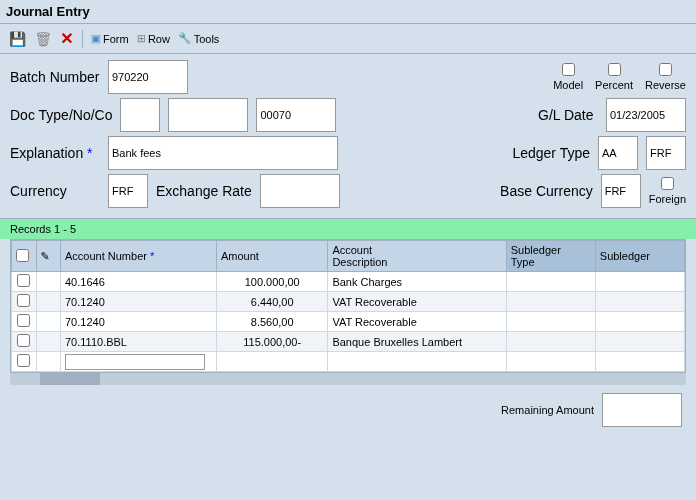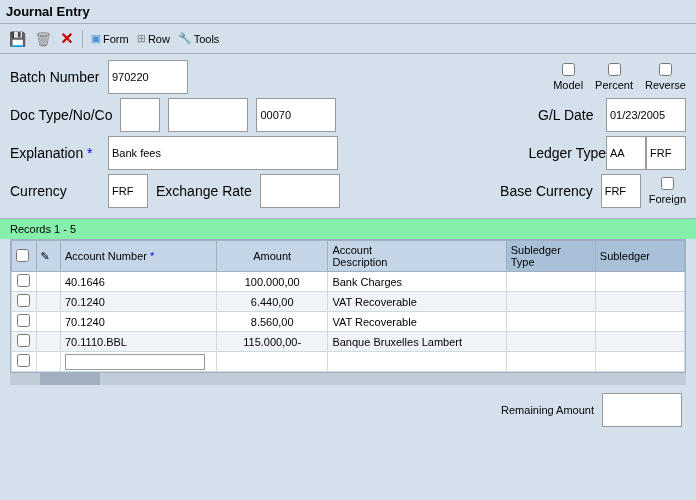--- a/index.html
+++ b/index.html
@@ -219,21 +219,21 @@
     <input class="form-input medium" type="text" value="00070" style="">
     <div style="margin-left:auto; display:flex; gap:8px; align-items:center;">
       <span class="form-label" style="min-width:60px;">G/L Date</span>
       <input class="form-input medium" type="text" value="01/23/2005" style="">
     </div>
   </div>
 
   <div class="form-row">
     <span class="form-label required">Explanation</span>
     <input class="form-input xlarge" type="text" value="Bank fees" style="">
-    <div style="margin-left:auto; display:flex; align-items:center;">
+    <div style="margin-left:auto; display:flex; gap:8px; align-items:center;">
       <span class="form-label" style="min-width:70px;">Ledger Type</span>
       <input class="form-input small" type="text" value="AA" style="">
       <input class="form-input small" type="text" value="FRF" style="">
     </div>
   </div>
 
   <div class="form-row">
     <span class="form-label">Currency</span>
     <input class="form-input small" type="text" value="FRF" style="">
     <span class="form-label">Exchange Rate</span>
@@ -257,21 +257,21 @@
   <table>
     <thead>
       <tr>
         <th style="width:22px;">
           <input type="checkbox" style="">
         </th>
         <th style="width:22px;">
           <span>✎</span>
         </th>
         <th class="required" style="width:140px;">Account Number</th>
-        <th style="width:100px;text-align:center;">Amount</th>
+        <th style="width:100px;">Amount</th>
         <th style="width:160px;">Account<br>Description</th>
         <th class="highlight" style="width:80px;">Subledger<br>Type</th>
         <th class="highlight" style="width:80px;">Subledger</th>
       </tr>
     </thead>
     <tbody id="table-body">
     <tr style="background: white;">
           <td class="cell-checkbox"><input type="checkbox" style=""></td>
           <td></td>
           <td>40.1646</td>

